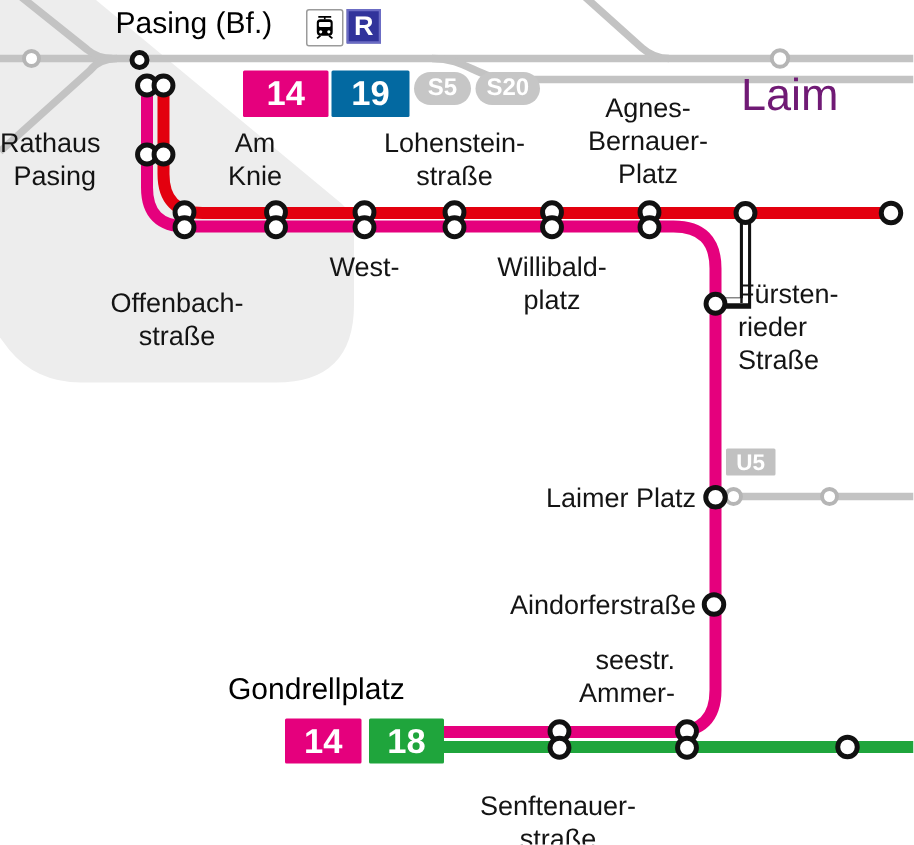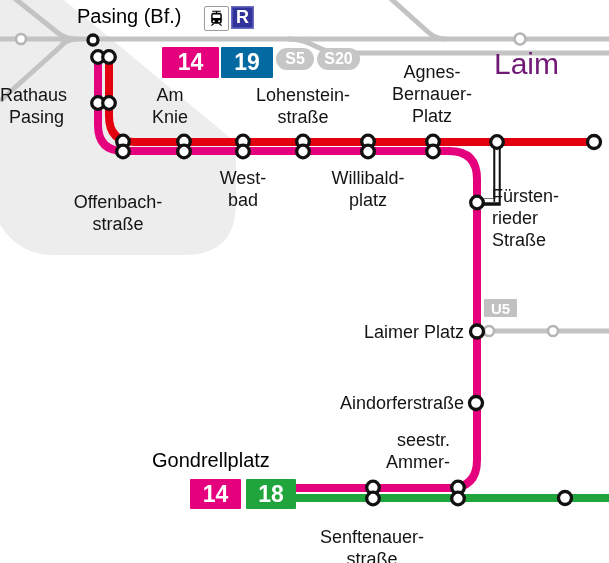--- a/index.html
+++ b/index.html
@@ -139,21 +139,20 @@
     <span class="ln">straße</span>
   </div>
 
   <div class="lbl ctr" style="left:130px;top:84px;width:80px;">
     <span class="ln">Am</span>
     <span class="ln">Knie</span>
   </div>
 
   <div class="lbl ctr" style="left:203px;top:167px;width:80px;">
     <span class="ln">West-</span>
-    <span class="ln">bad</span>
   </div>
 
   <div class="lbl ctr" style="left:243px;top:84px;width:120px;">
     <span class="ln">Lohenstein-</span>
     <span class="ln">straße</span>
   </div>
 
   <div class="lbl ctr" style="left:308px;top:167px;width:120px;">
     <span class="ln">Willibald-</span>
     <span class="ln">platz</span>

